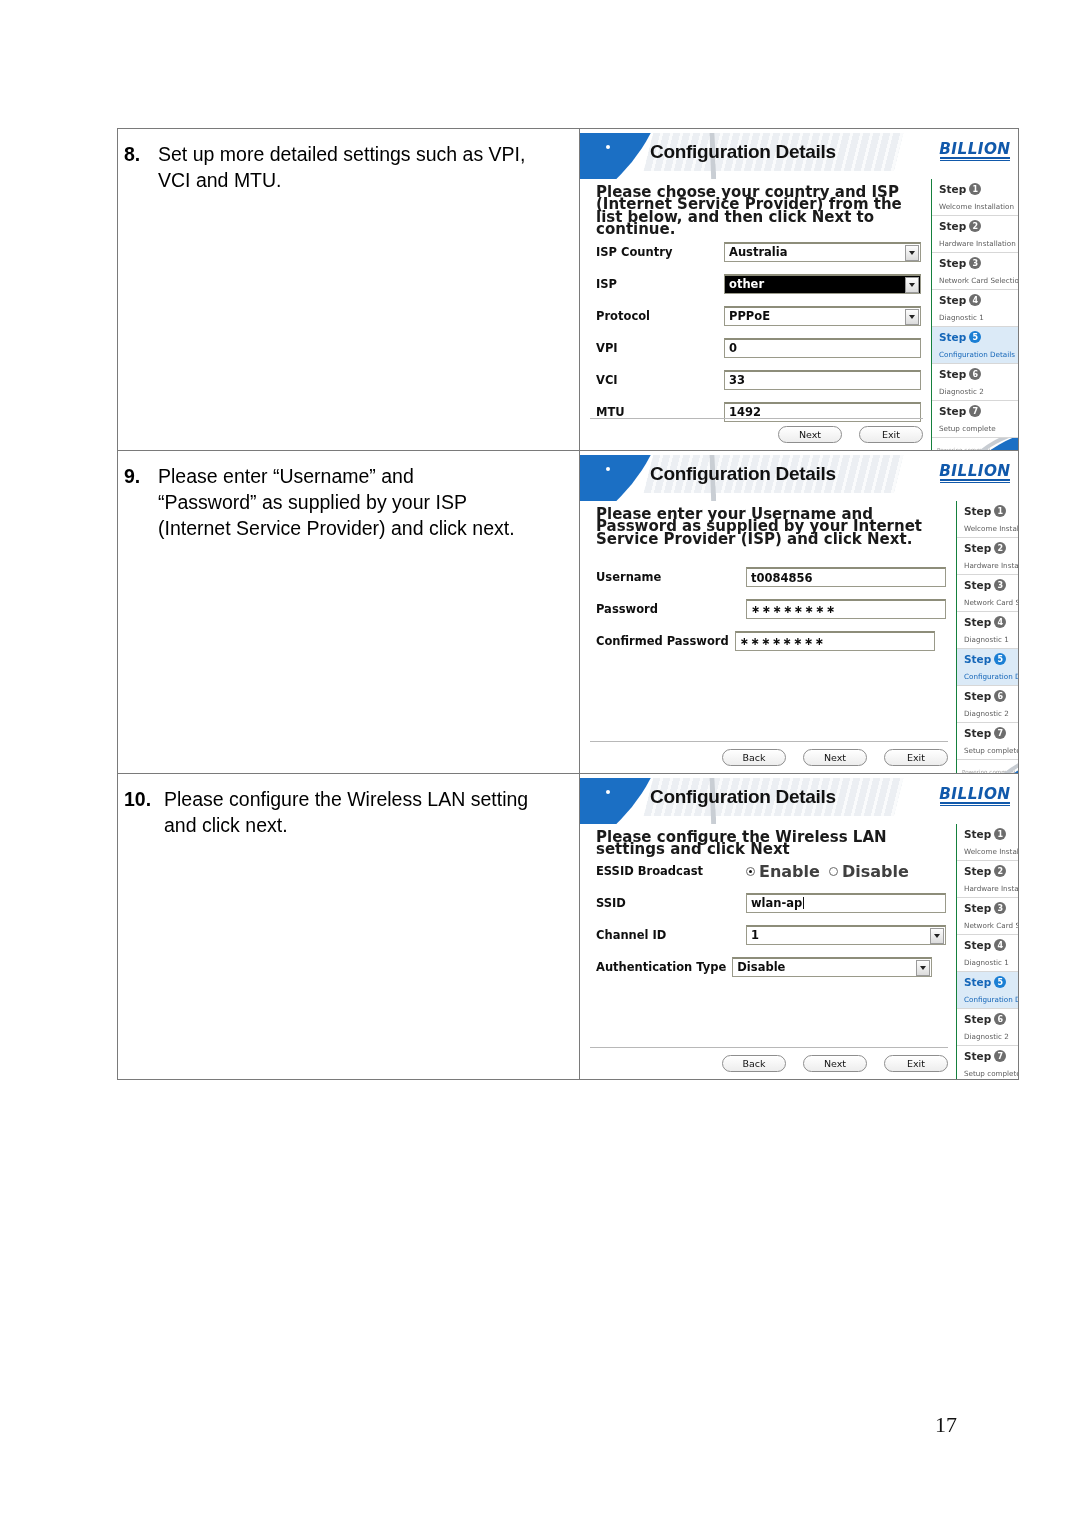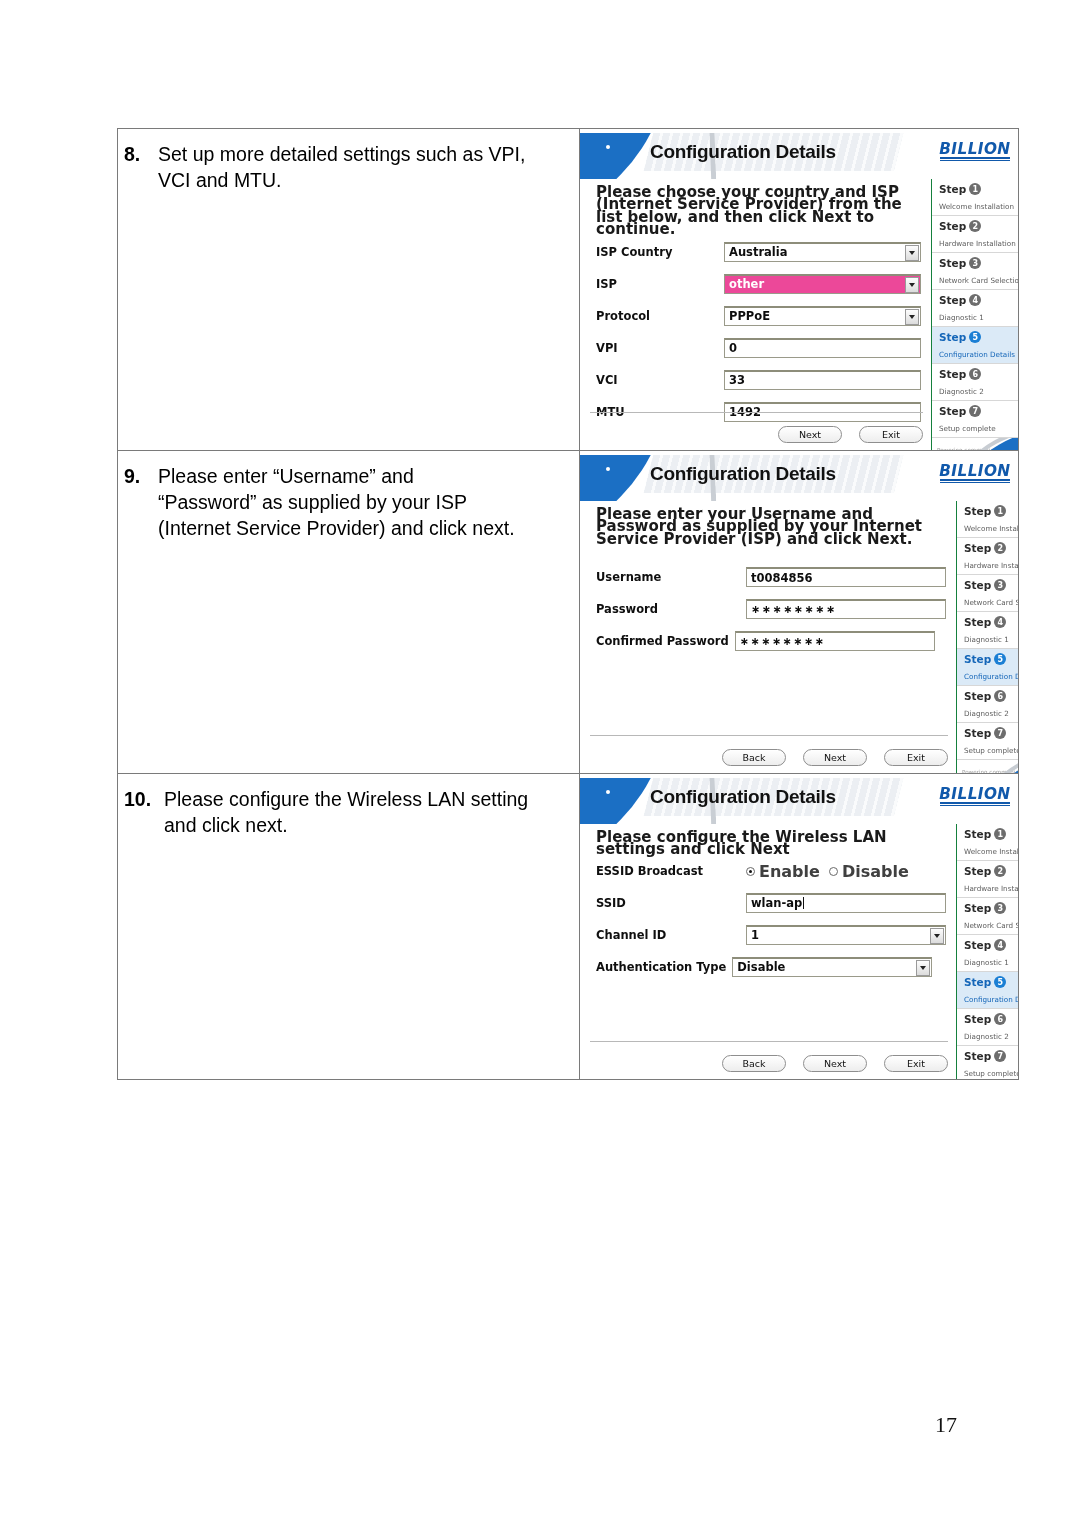--- a/index.html
+++ b/index.html
@@ -217,21 +217,21 @@
     border:1px solid #9a9a9a;
     display:flex; align-items:center; justify-content:center;
   }
   .ctl.sel .arrow::after{
     content:"";
     border-left:3px solid transparent;
     border-right:3px solid transparent;
     border-top:4px solid #222;
   }
   .ctl.highlight{
-    background:#ec4899;
+    background:#000000;
     color:#ffffff;
   }
   .caret{
     display:inline-block;
     width:1px; height:12px;
     background:#111;
     margin-left:1px;
     vertical-align:middle;
   }
   .stars{ letter-spacing:1.5px; font-size:11px; }
@@ -258,21 +258,21 @@
     font-weight:bold;
     font-family:"DejaVu Sans", sans-serif;
     color:#404040;
   }
 
   
   .btn-bar{
     position:absolute;
     left:10px; right:8px; bottom:10px;
     border-top:1px solid #b8b8b8;
-    padding-top:13px;
+    padding-top:7px;
     display:flex;
     justify-content:flex-end;
     gap:17px;
   }
   .wbtn{
     width:64px; height:17px;
     border:1px solid #8e8e8e;
     border-radius:9px;
     background:linear-gradient(#ffffff,#ededed);
     font-size:9.5px;

